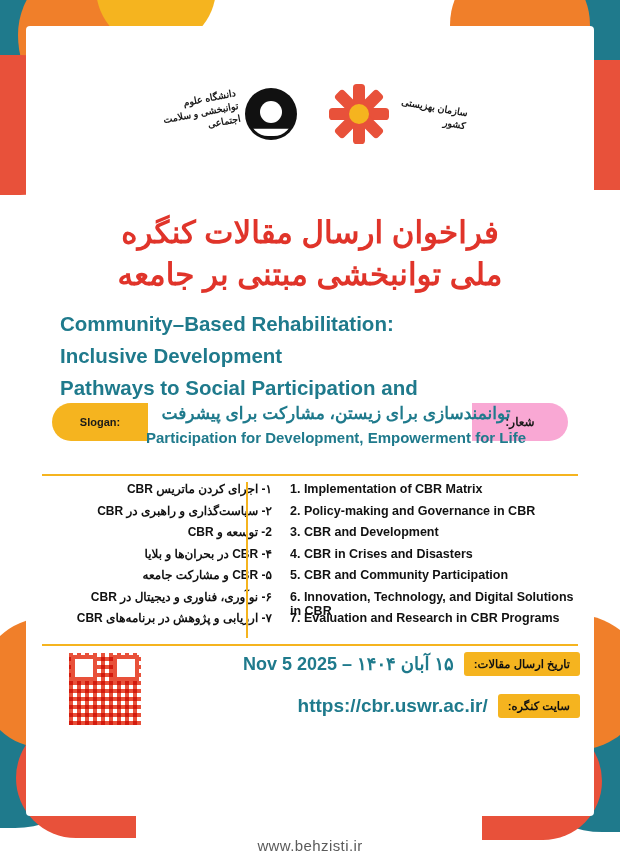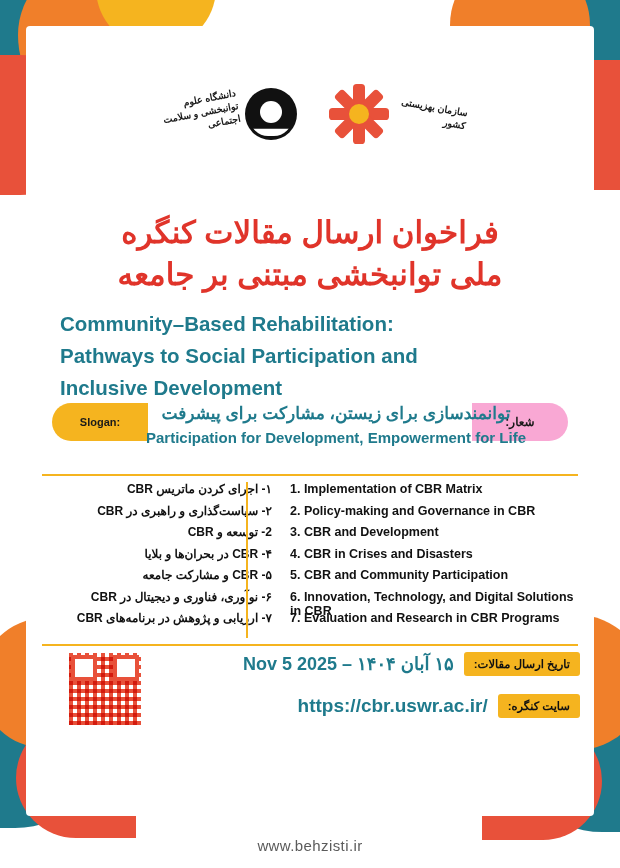--- a/index.html
+++ b/index.html
@@ -462,22 +462,22 @@
       </div>
     </div>
 
     <div class="title-fa">
       <div>فراخوان ارسال مقالات کنگره</div>
       <div>ملی توانبخشی مبتنی بر جامعه</div>
     </div>
 
     <div class="title-en">
       <div>Community–Based Rehabilitation:</div>
+      <div>Inclusive Development</div>
       <div>Pathways to Social Participation and</div>
-      <div>Inclusive Development</div>
     </div>
 
     <div class="slogan-band">
       <div class="slogan-pill-left">Slogan:</div>
       <div class="slogan-pill-right">شعار:</div>
       <div class="slogan-fa">توانمندسازی برای زیستن، مشارکت برای پیشرفت</div>
       <div class="slogan-en">Participation for Development, Empowerment for Life</div>
     </div>
 
     <div class="divider divider-top"></div>

